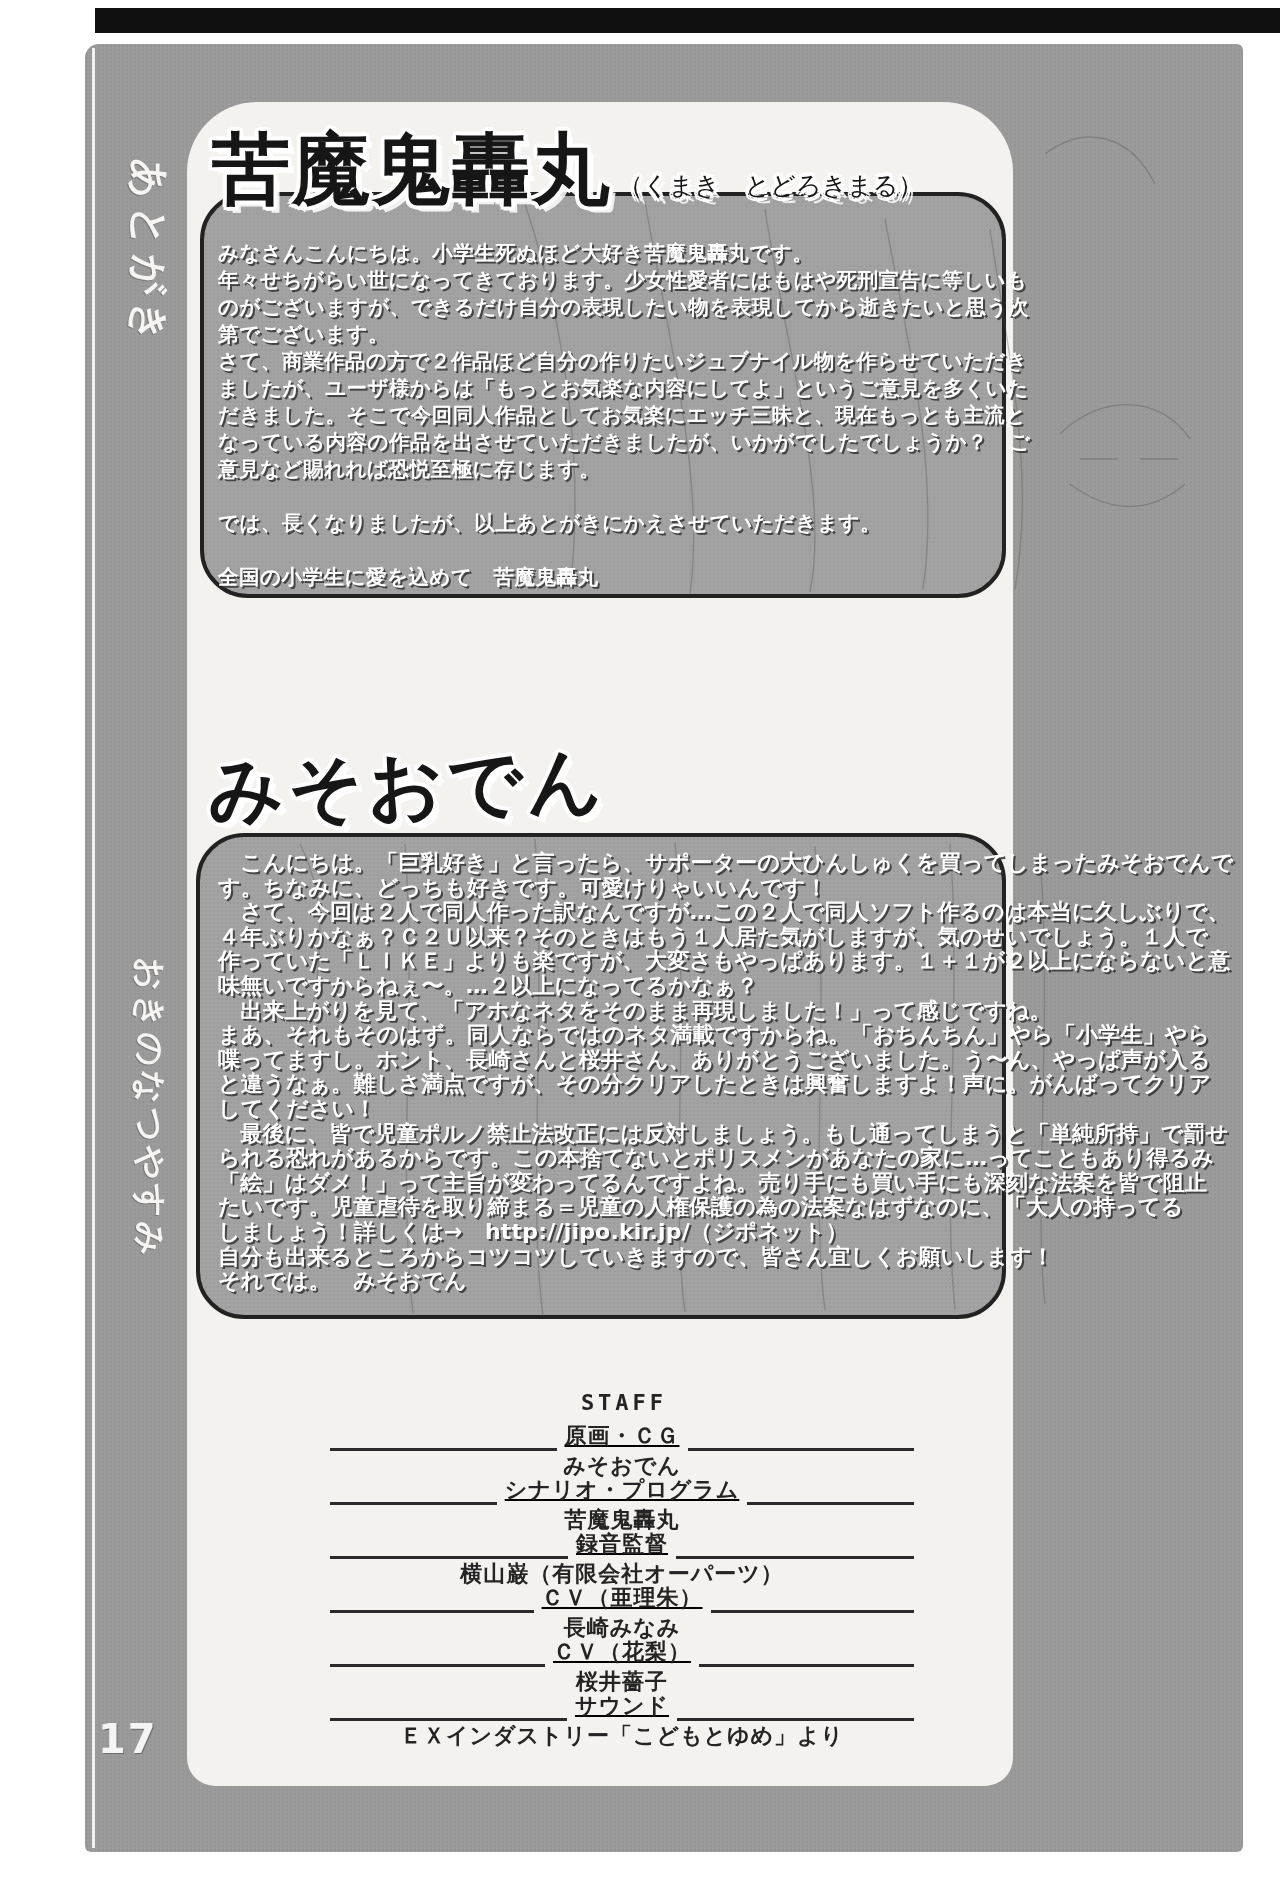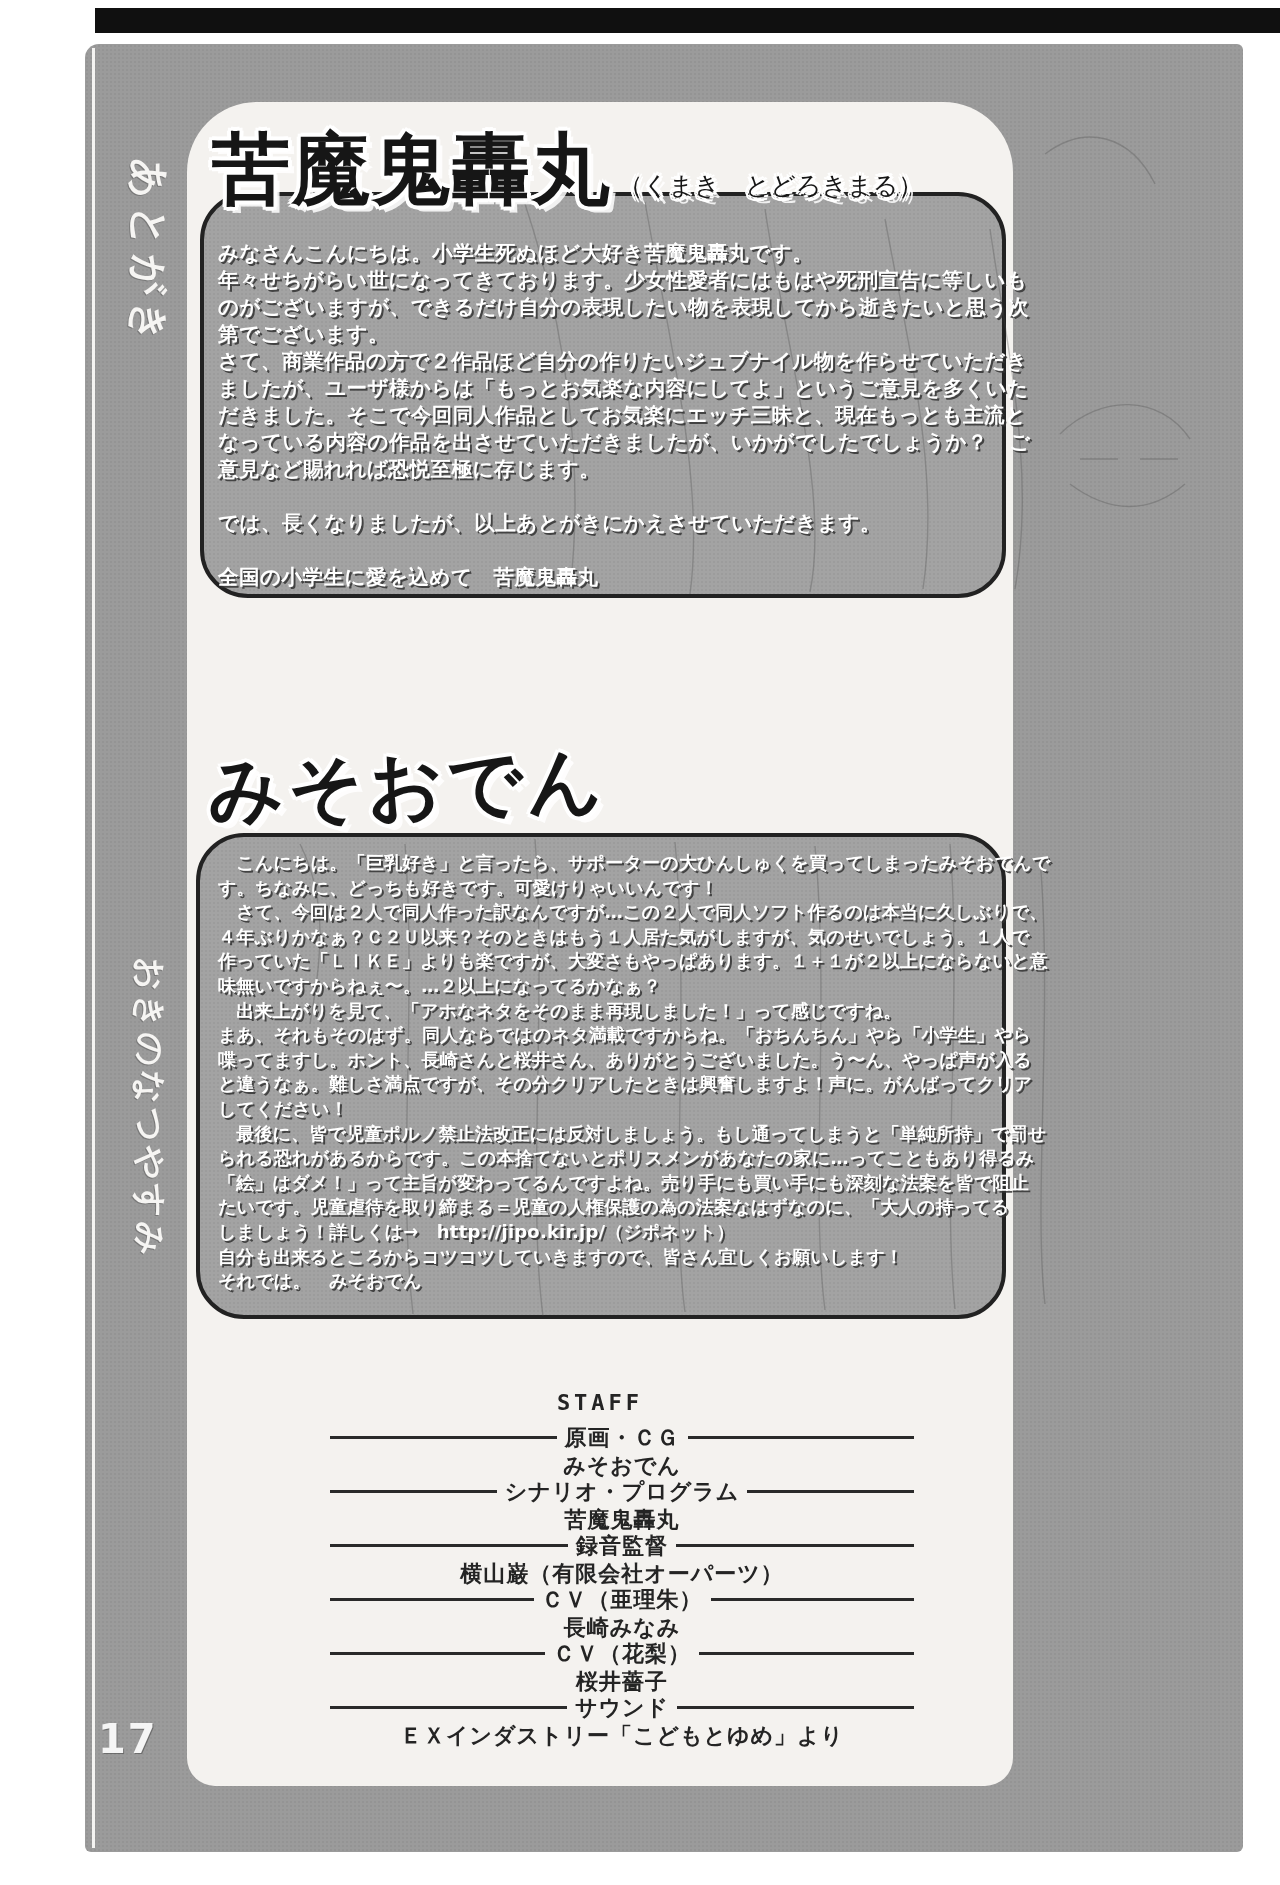--- a/index.html
+++ b/index.html
@@ -66,44 +66,44 @@
 
   
   .box-text{position:absolute;z-index:4;}
   #box1-text{left:218px;top:240px;width:776px;}
   #box2-text{left:218px;top:851px;width:782px;}
   .t-line{
     color:#ffffff;font-weight:bold;white-space:nowrap;
     text-shadow:2px 2px 0 rgba(50,50,50,.85);
   }
   #box1-text .t-line{font-size:20.5px;line-height:27px;min-height:27px;letter-spacing:.5px;}
-  #box2-text .t-line{font-size:18px;line-height:24.6px;min-height:24.6px;letter-spacing:.2px;}
+  #box2-text .t-line{font-size:22px;line-height:24.6px;min-height:24.6px;letter-spacing:.2px;}
 
   
   .v-strip{
     transform:rotate(90deg);transform-origin:0 0;
     color:#f6f5f3;font-weight:bold;white-space:nowrap;z-index:4;
     text-shadow:1px 1px 0 rgba(90,90,90,.5);
   }
   #strip-atogaki{left:177px;top:158px;font-size:40px;letter-spacing:7px;}
   #strip-worktitle{left:172px;top:957px;font-size:33px;letter-spacing:4px;}
 
   #page-number{
     left:98px;top:1716px;font-size:40px;font-weight:bold;color:#f5f5f5;
     letter-spacing:2px;z-index:4;text-shadow:1px 1px 0 rgba(80,80,80,.6);
   }
 
   
   #staff-heading{
     left:187px;top:1390px;width:826px;text-align:center;z-index:4;
     font-family:"DejaVu Sans Mono","Liberation Mono",monospace;
-    font-size:22px;font-weight:bold;color:#242424;letter-spacing:4px;
+    font-size:22px;font-weight:bold;color:#242424;letter-spacing:4px;padding-left:24px;
   }
   #staff-block{left:330px;top:1424px;width:584px;z-index:4;}
-  .credit-role{display:flex;align-items:center;gap:8px;height:27px;}
+  .credit-role{display:flex;align-items:flex-end;gap:8px;height:27px;text-decoration:underline;}
   .credit-role .rule{flex:1;height:3px;background:#2a2a2a;}
   .credit-role .role-label{
     font-size:22px;font-weight:bold;color:#242424;white-space:nowrap;letter-spacing:1px;
   }
   .credit-name{height:27px;text-align:center;font-size:22px;font-weight:bold;color:#242424;letter-spacing:1px;}
 
   
   #sketch{left:85px;top:44px;z-index:3;pointer-events:none;}
   #sketch path{fill:none;stroke:#4a4a4a;stroke-width:1.4;opacity:.3;}
 </style>

